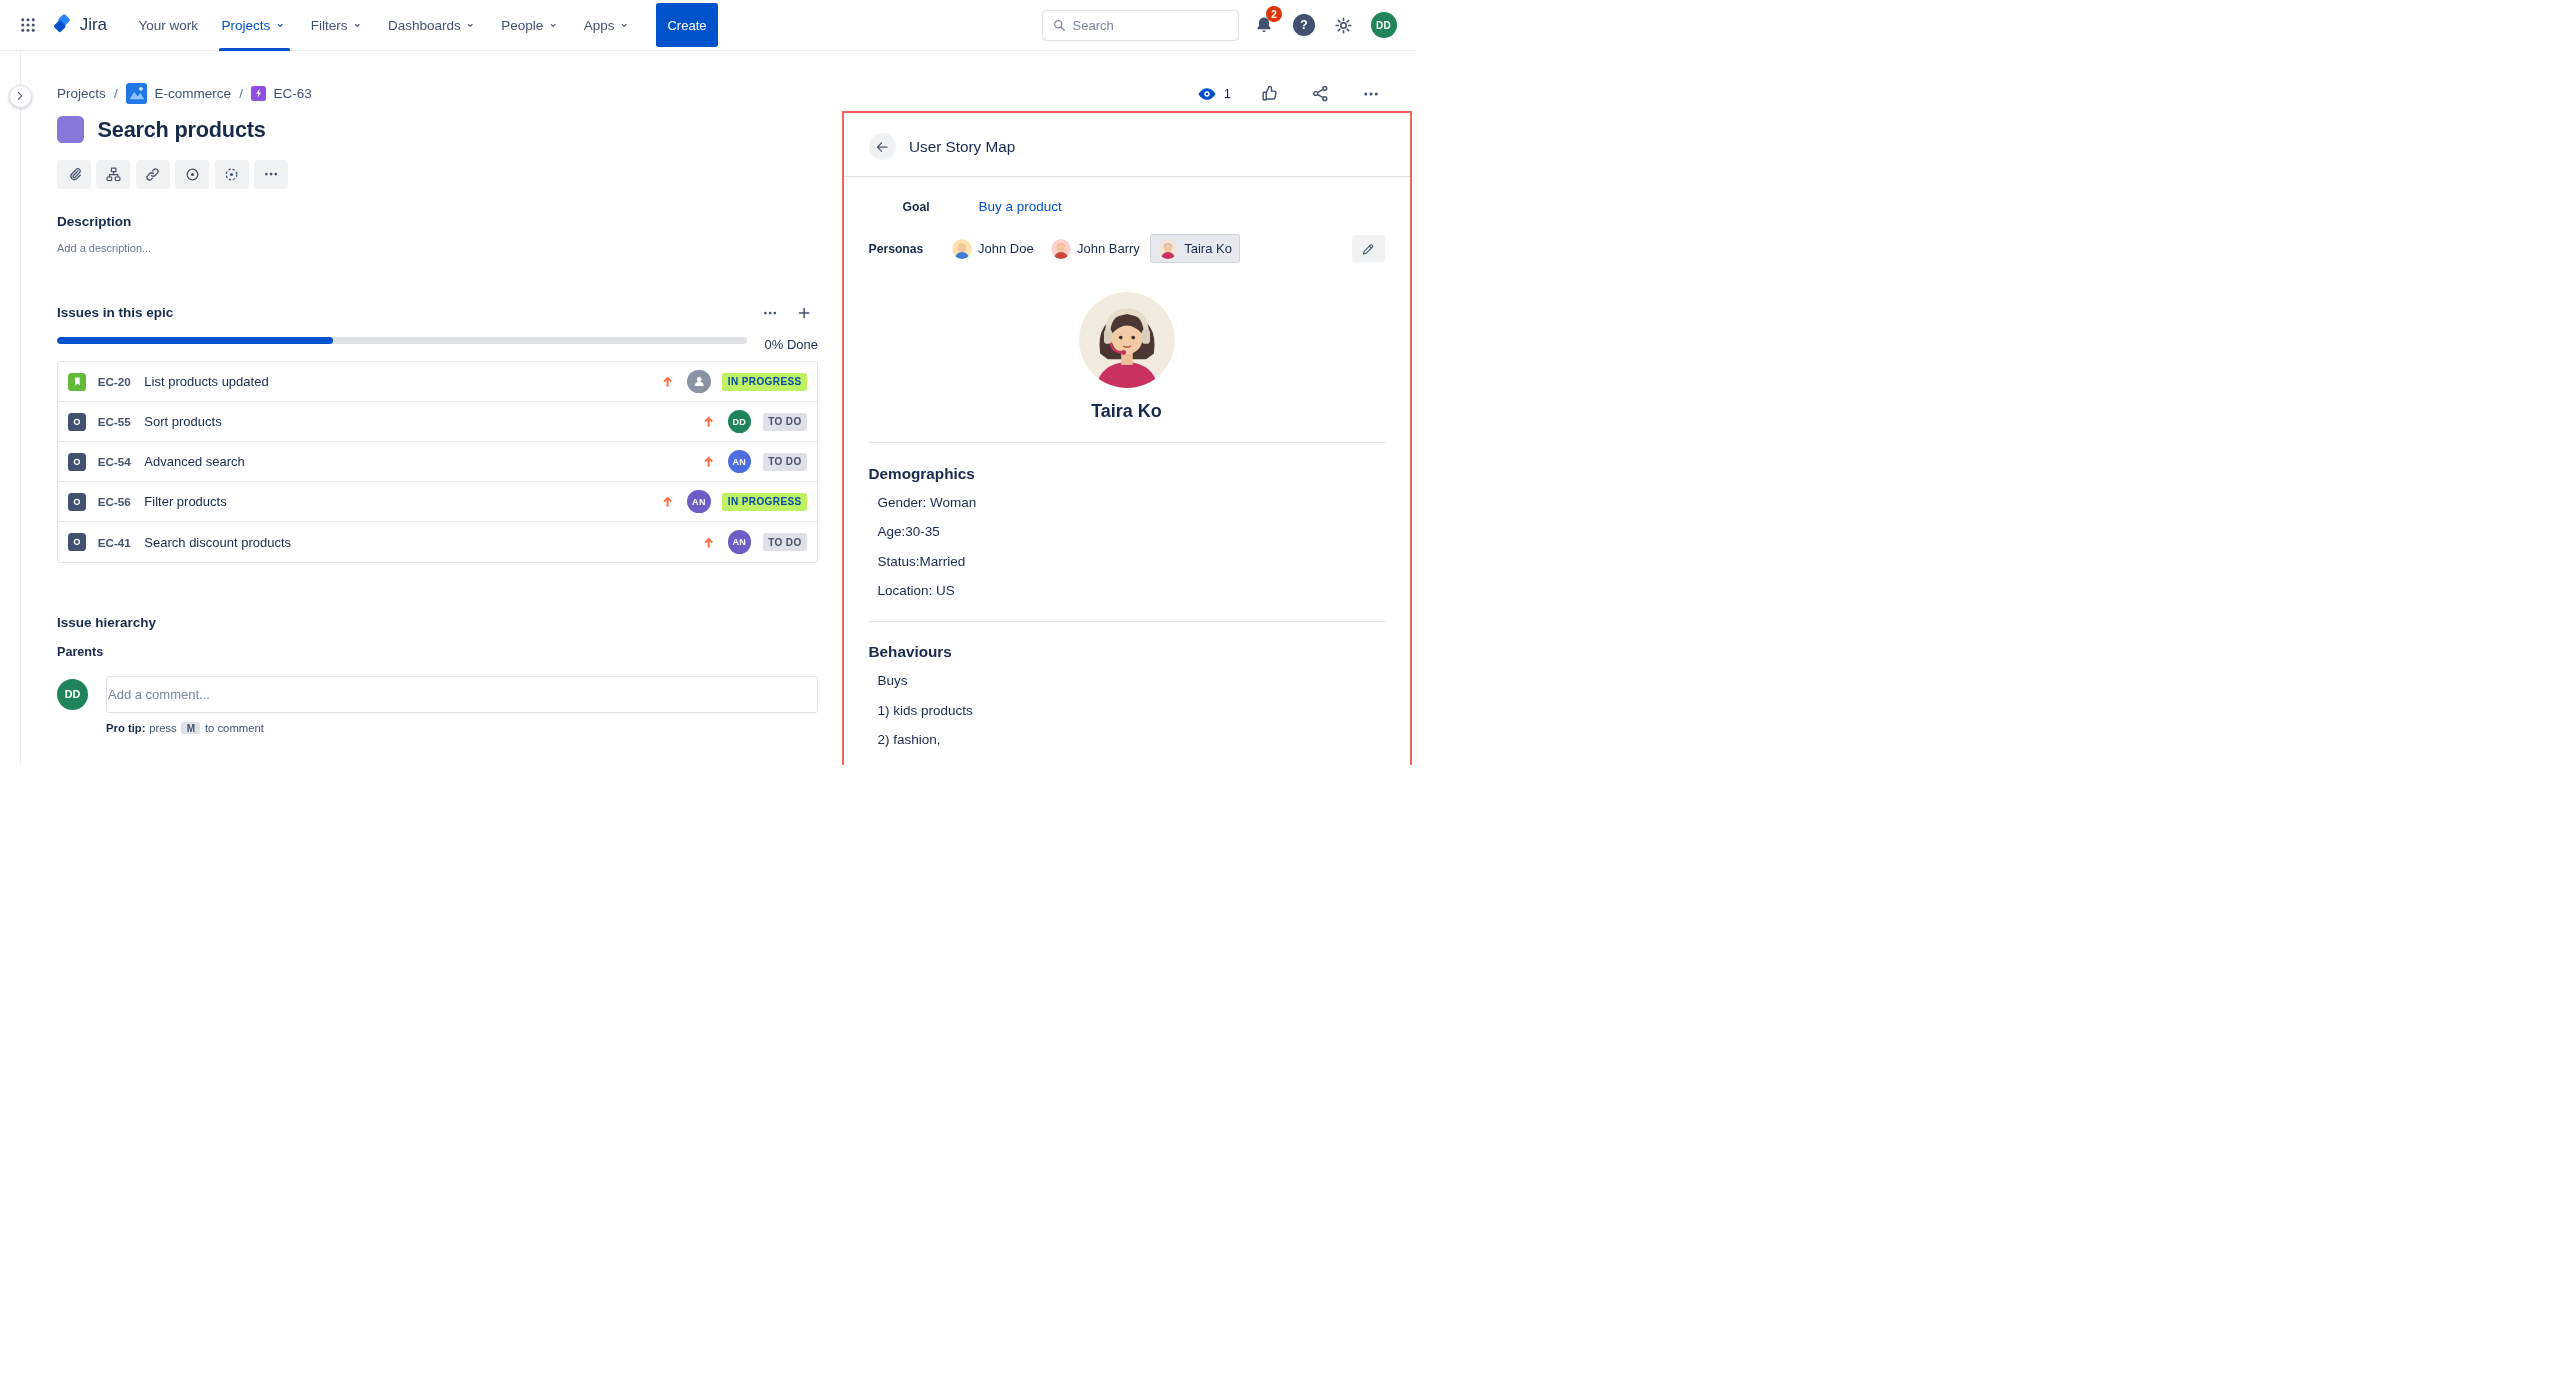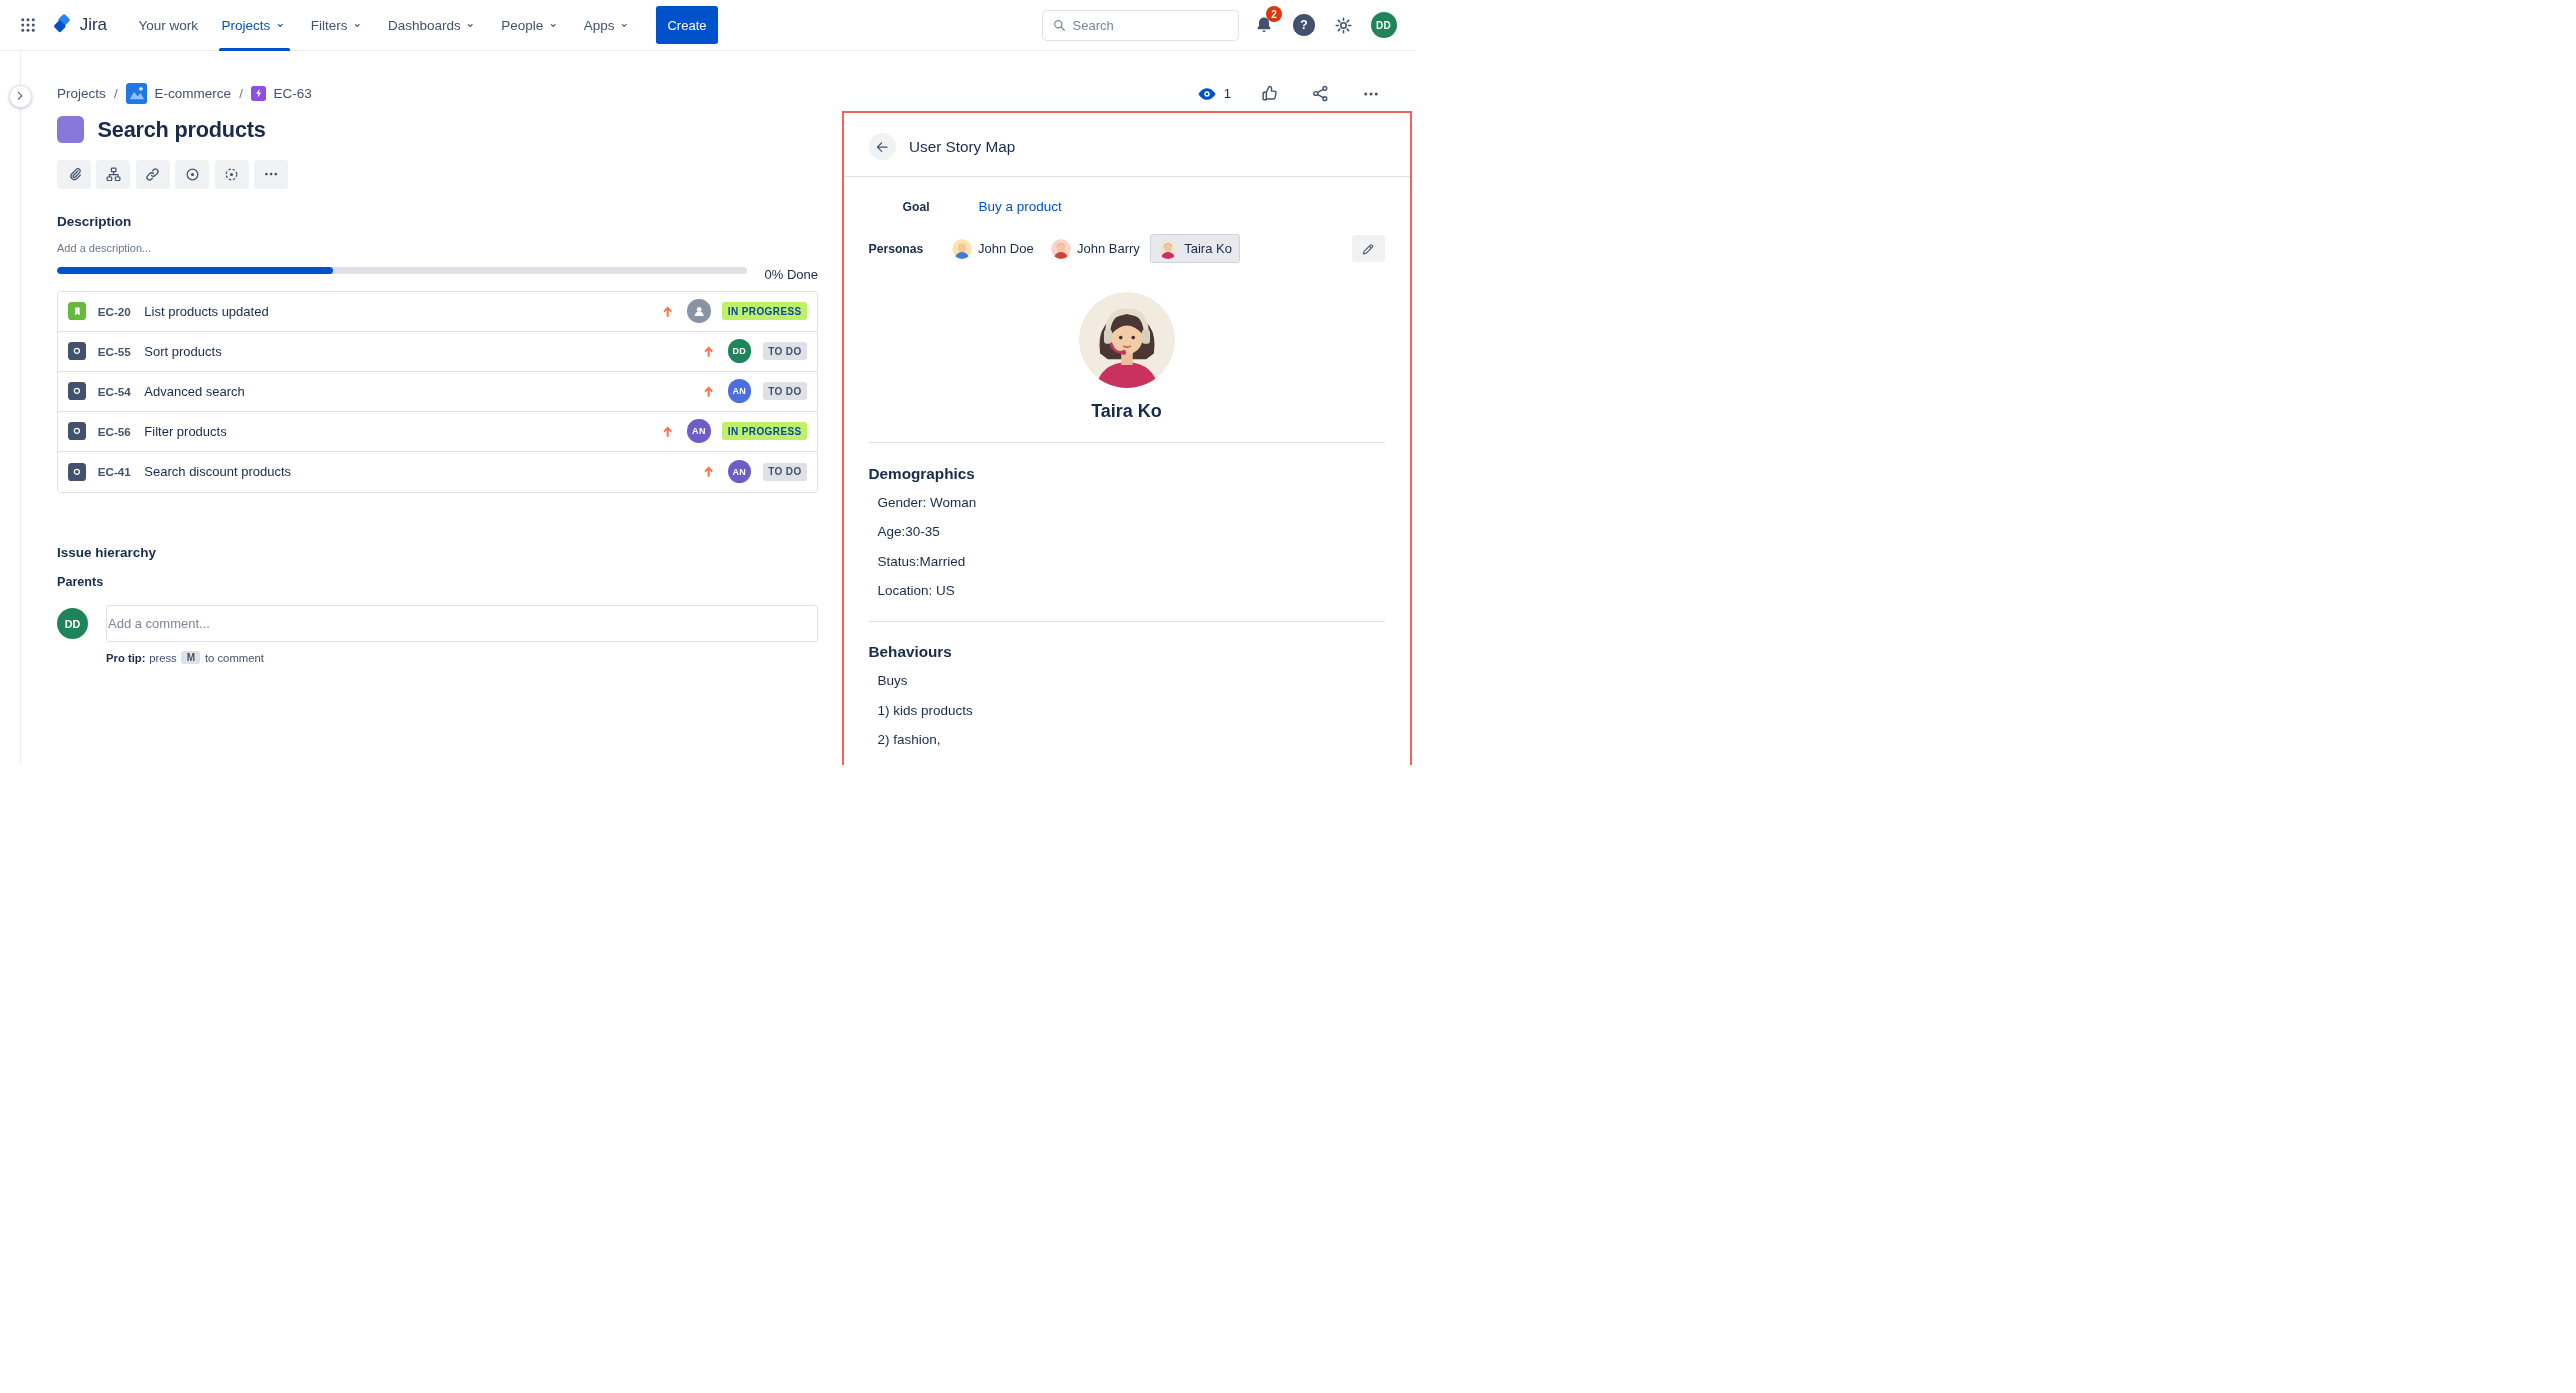--- a/index.html
+++ b/index.html
@@ -17,21 +17,21 @@
   .brand-word { font-size:17px; font-weight:500; color:#253858; }
   .nav-items { display:flex; align-items:stretch; height:51px; margin-left:12.6px; }
   .nav-item { display:flex; align-items:center; gap:2.7px; padding:0 11.7px; font-size:13.5px;
     color:#42526E; font-weight:500; position:relative; cursor:pointer; }
   .nav-item .chev { color:#42526E; }
   .nav-item.active { color:#0052CC; }
   .nav-item.active .chev { color:#0052CC; }
   .nav-item.active::after { content:""; position:absolute; left:9px; right:9px; bottom:0;
     height:2.7px; background:#0052CC; border-radius:1.8px 1.8px 0 0; }
   .create-btn { margin-left:12.6px; background:#0052CC; color:#fff; font-size:13px; font-weight:500;
-    border-radius:2.7px; height:38px; padding:0 11.7px; }
+    border-radius:2.7px; height:44px; padding:0 11.7px; }
   .nav-right { margin-left:auto; display:flex; align-items:center; gap:10.8px; }
   .search-box { display:flex; align-items:center; gap:6.3px; width:197px; height:31px;
     border:1.8px solid #DFE1E6; border-radius:4.5px; padding:0 9px; color:#7A869A; }
   .search-box input { border:none; flex:1; font-size:13px; color:#172B4D; min-width:0; }
   .search-box input::placeholder { color:#7A869A; }
   .icon-btn { position:relative; width:29px; height:29px; display:flex; align-items:center;
     justify-content:center; color:#42526E; }
   .nbadge { position:absolute; top:-4.5px; right:-3.6px; background:#DE350B; color:#fff;
     font-size:10px; font-weight:700; min-width:16.2px; height:16.2px; border-radius:8.1px;
     display:flex; align-items:center; justify-content:center; padding:0 3.6px; }
@@ -367,20 +367,39 @@
                   <circle cx="12" cy="12" r="2"></circle>
                   <circle cx="19" cy="12" r="2"></circle>
                 </g>
             </svg>
           </button>
         </div>
 
         <div class="desc-h">Description</div>
         <div class="desc-placeholder">Add a description...</div>
 
+        <div class="epic-head">
+          <h2>Issues in this epic</h2>
+          <div class="right">
+            <button class="mini-btn">
+              <svg width="16.2" height="16.2" viewBox="0 0 24 24">
+                <g fill="currentColor">
+                    <circle cx="5" cy="12" r="2"></circle>
+                    <circle cx="12" cy="12" r="2"></circle>
+                    <circle cx="19" cy="12" r="2"></circle>
+                  </g>
+              </svg>
+            </button>
+            <button class="mini-btn">
+              <svg width="16.2" height="16.2" viewBox="0 0 24 24">
+                <path d="M12 5v14M5 12h14" stroke="currentColor" stroke-width="2.2" stroke-linecap="round"></path>
+              </svg>
+            </button>
+          </div>
+        </div>
 
         <div class="progress-row">
           <div class="progress-track">
             <div class="progress-fill" style="width: 40%;"></div>
           </div>
           <span class="done-label">0% Done</span>
         </div>
 
         <div class="issues">
 

